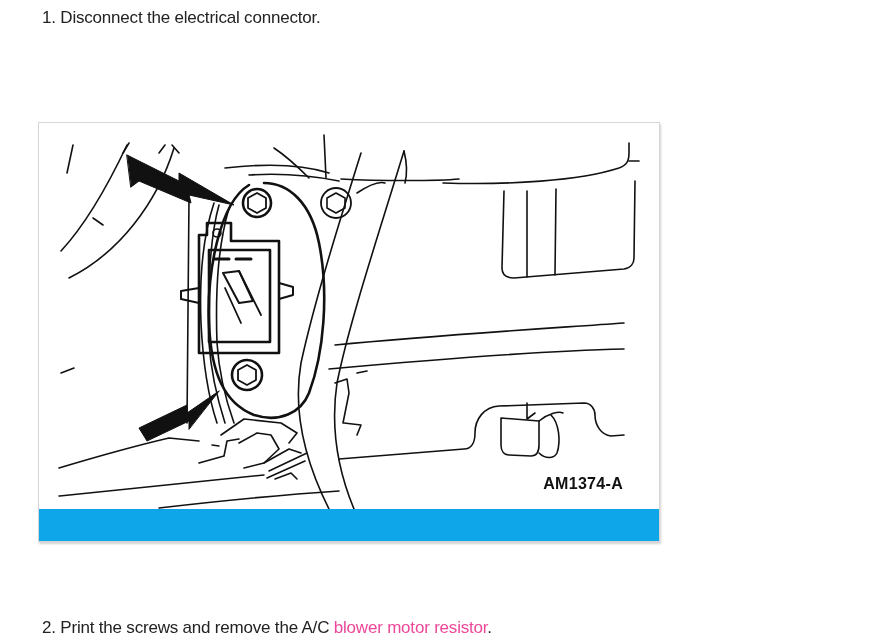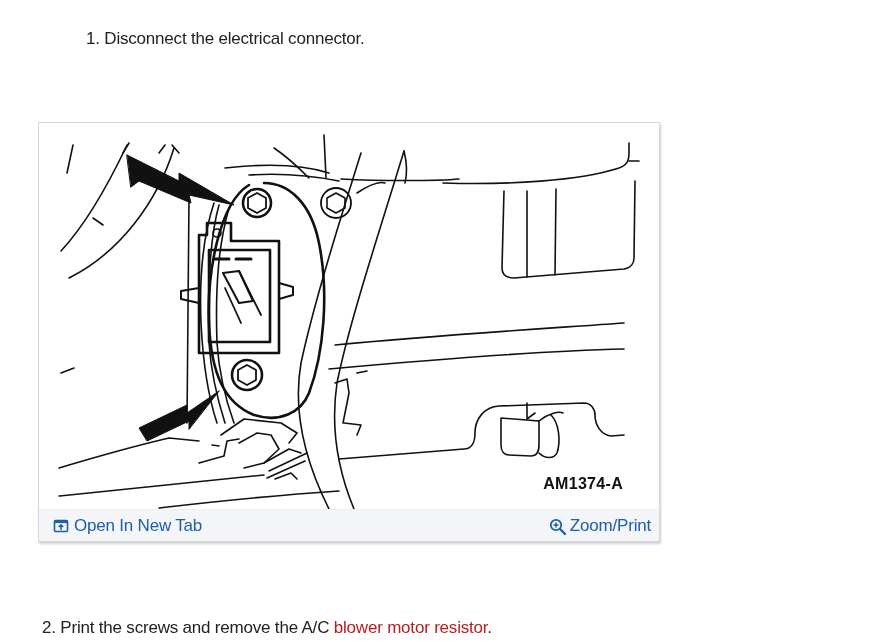--- a/index.html
+++ b/index.html
@@ -16,24 +16,24 @@
       color: #222222;
     }
     .step {
       position: absolute;
       left: 42px;
       font-size: 17px;
       letter-spacing: -0.2px;
       color: #222222;
       white-space: nowrap;
     }
-    .step-1 { top: 29px; margin-left: 44px; }
+    .step-1 { top: 8px; }
     .step-2 { top: 618px; }
     .step a {
-      color: #b91c1c;
+      color: #ec4899;
       text-decoration: none;
     }
     .figure {
       position: absolute;
       left: 38px;
       top: 122px;
       width: 622px;
       height: 420px;
       background: #0ea5e9;
       border: 1px solid #d6d6d6;
@@ -184,41 +184,19 @@
       <path d="M296 260 L308 256 L310 270 L304 300"></path>
       <path d="M305 300 L322 302 L318 312"></path>
       <path d="M318 250 L328 248"></path>
 
       <polygon points="88,32 140,58 140,50 195,82 150,72 152,80 100,58 92,64" fill="#111" stroke="#111" stroke-width="1"></polygon>
 
       <polygon points="180,268 148,290 148,282 100,305 108,318 150,298 150,306" fill="#111" stroke="#111" stroke-width="1"></polygon>
     </svg>
     <div class="diagram-label">AM1374-A</div>
   </div>
-  <div class="figure-caption">
-    <a class="fig-link open">
-      <span class="icon">
-        <svg width="16" height="16" viewBox="0 0 16 16" xmlns="http://www.w3.org/2000/svg">
-          <rect x="1.5" y="2.5" width="13" height="11" rx="1" fill="none" stroke="#1f5ea8" stroke-width="1.6"></rect>
-          <rect x="1.5" y="2.5" width="13" height="2.6" fill="#1f5ea8"></rect>
-          <path d="M8 12 L8 7 M5.8 9 L8 6.8 L10.2 9" fill="none" stroke="#1f5ea8" stroke-width="1.5"></path>
-        </svg>
-      </span>
-      <span>Open In New Tab</span>
-    </a>
-    <a class="fig-link zoom">
-      <span class="icon">
-        <svg width="18" height="18" viewBox="0 0 18 18" xmlns="http://www.w3.org/2000/svg">
-          <circle cx="7" cy="7" r="5.2" fill="none" stroke="#1f5ea8" stroke-width="1.8"></circle>
-          <path d="M7 4.5 L7 9.5 M4.5 7 L9.5 7" stroke="#1f5ea8" stroke-width="1.5"></path>
-          <path d="M11 11 L16 16" stroke="#1f5ea8" stroke-width="2.4" stroke-linecap="round"></path>
-        </svg>
-      </span>
-      <span>Zoom/Print</span>
-    </a>
-  </div>
 </div>
 
 <div class="step step-2">
   <span>2.</span>
   <span>Print the screws and remove the A/C</span>
   <a>blower motor resistor</a><span>.</span>
 </div>
 
 </body></html>

